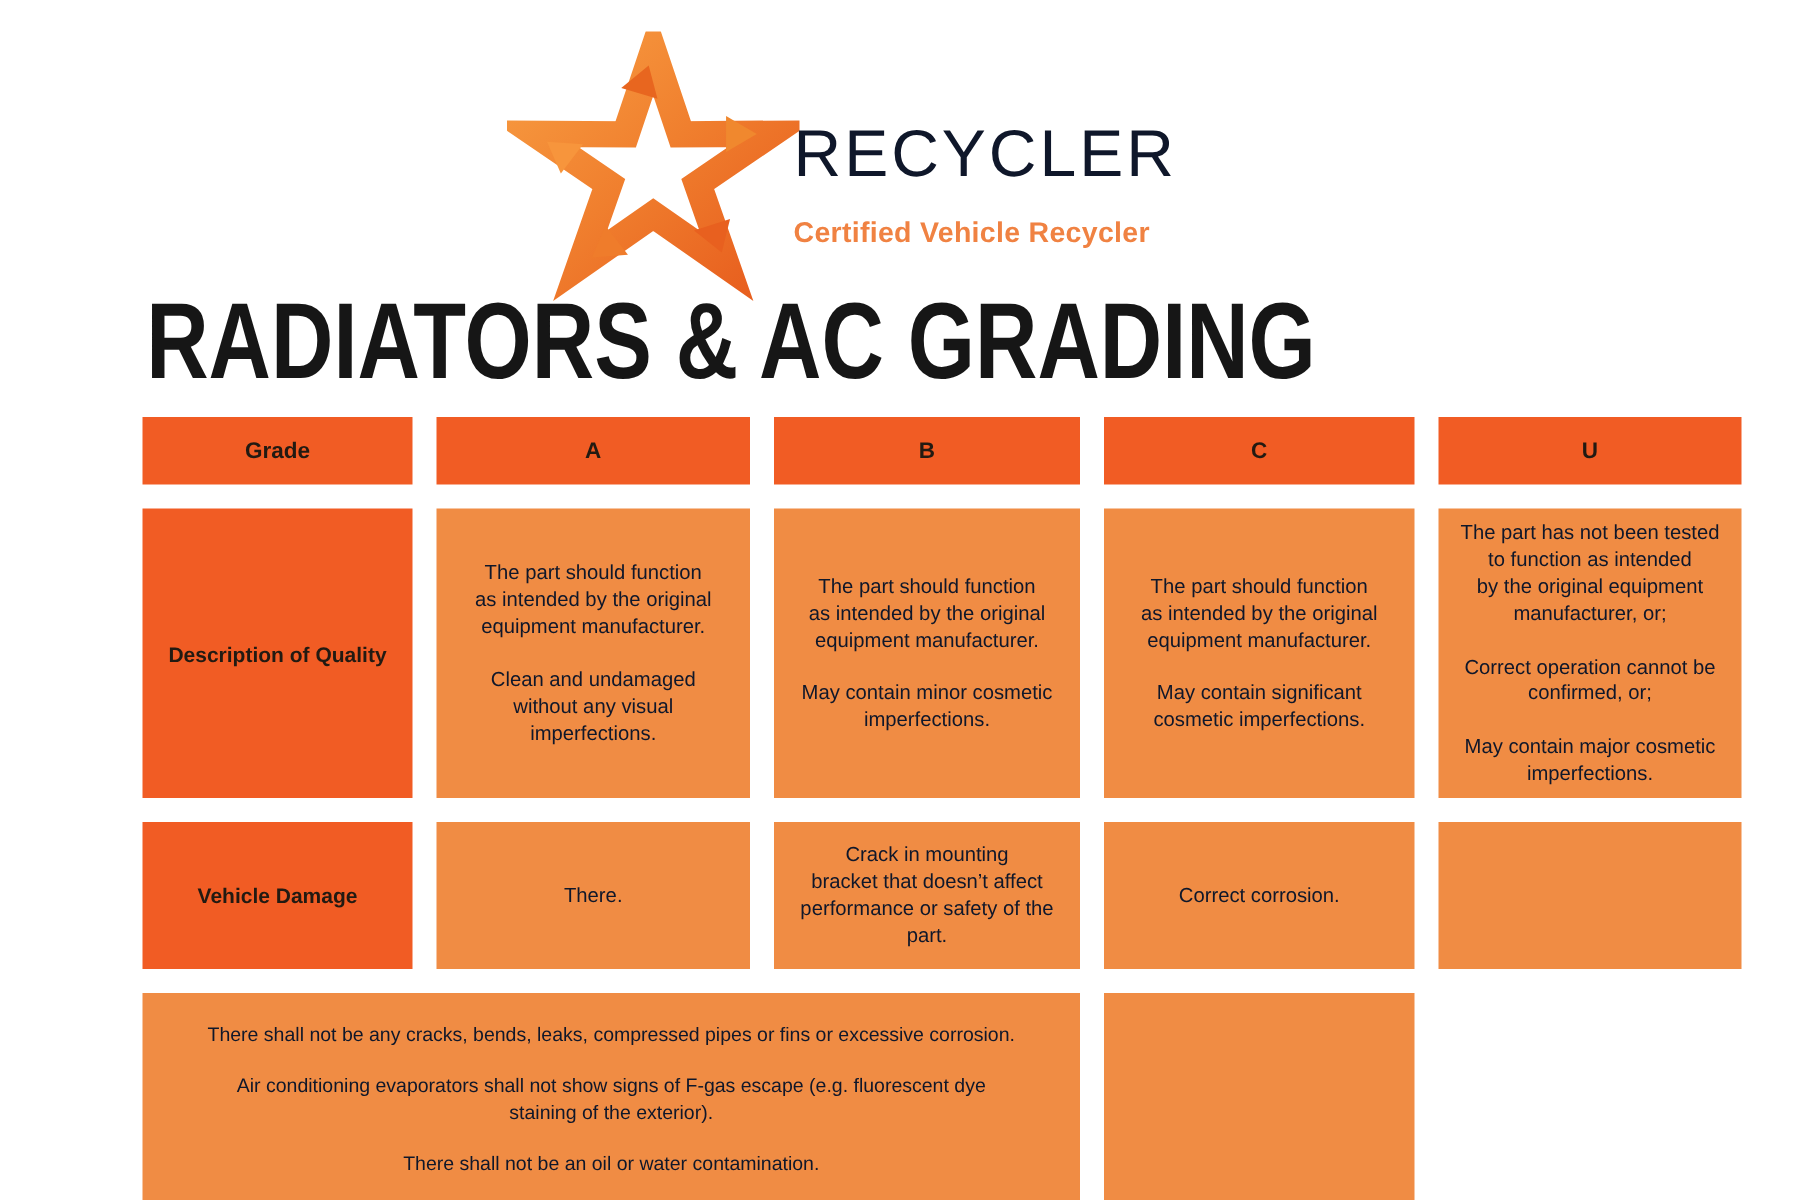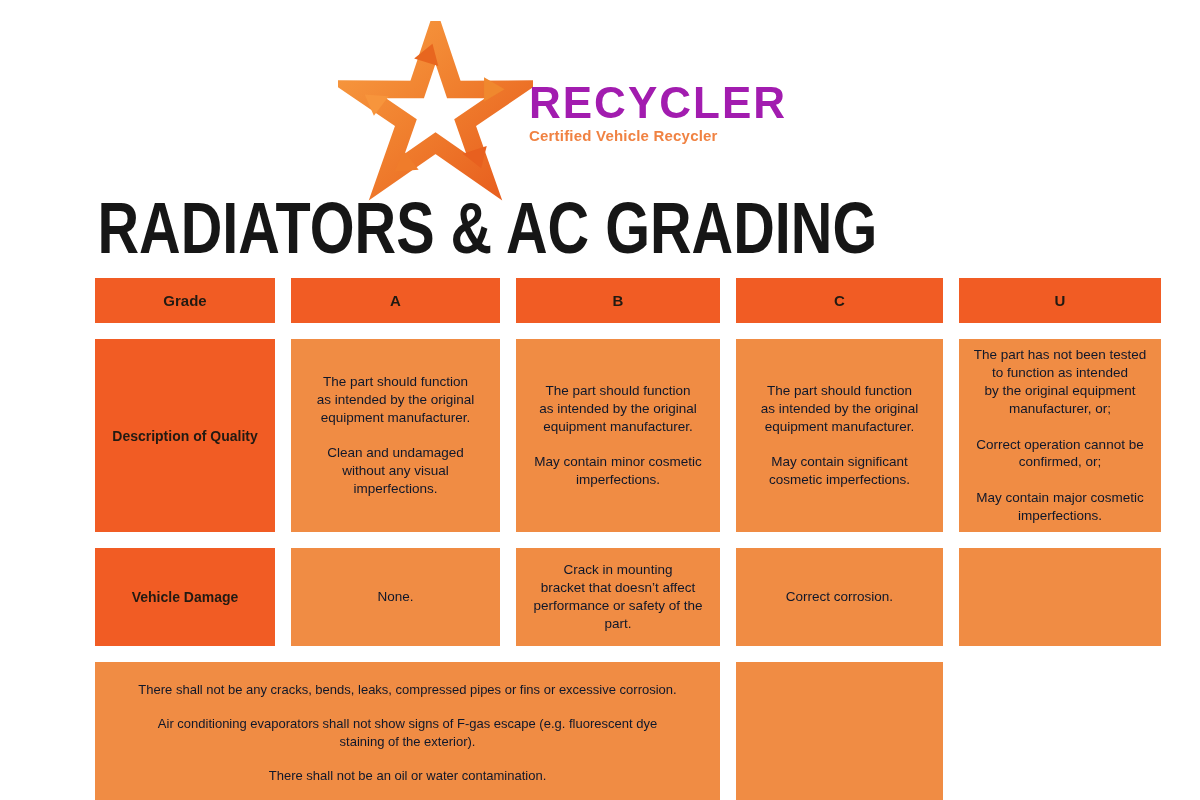--- a/index.html
+++ b/index.html
@@ -7,26 +7,26 @@
   body {
     width:1200px; height:800px; position:relative; overflow:hidden;
     font-family:"Liberation Sans", sans-serif;
   }
 
   
   .logo { position:absolute; top:25px; left:338px; display:flex; }
   .logo svg { display:block; margin-top:-4px; }
   .logo-text { margin-left:-4px; padding-top:56px; }
   .brand {
-    font-size:44px; font-weight:bold; letter-spacing:2px;
-    color:#a21caf; line-height:1;
+    font-size:44px; font-weight:normal; letter-spacing:2px;
+    color:#0f172a; line-height:1;
   }
   .tagline {
-    font-size:15px; font-weight:bold; color:#f08242;
-    margin-top:2px; letter-spacing:0.2px;
+    font-size:19px; font-weight:bold; color:#f08242;
+    margin-top:20px; letter-spacing:0.2px;
   }
 
   
   .title-wrap { position:absolute; top:192px; left:0; width:960px; text-align:left; }
   .page-title {
     display:inline-block; font-size:72px; font-weight:bold; color:#161616;
     transform:scaleX(0.8); transform-origin:center; white-space:nowrap;
     letter-spacing:0px; line-height:1;
   }
 
@@ -115,21 +115,21 @@
 by the original equipment
 manufacturer, or;
 
 Correct operation cannot be
 confirmed, or;
 
 May contain major cosmetic
 imperfections.</div>
 
   <div class="cell label-cell">Vehicle Damage</div>
-  <div class="cell body-cell">None.</div>
+  <div class="cell body-cell">There.</div>
   <div class="cell body-cell">Crack in mounting
 bracket that doesn’t affect
 performance or safety of the
 part.</div>
   <div class="cell body-cell">Correct corrosion.</div>
   <div class="cell body-cell"></div>
 
   <div class="cell body-cell merged-cell">There shall not be any cracks, bends, leaks, compressed pipes or fins or excessive corrosion.
 
 Air conditioning evaporators shall not show signs of F-gas escape (e.g. fluorescent dye

